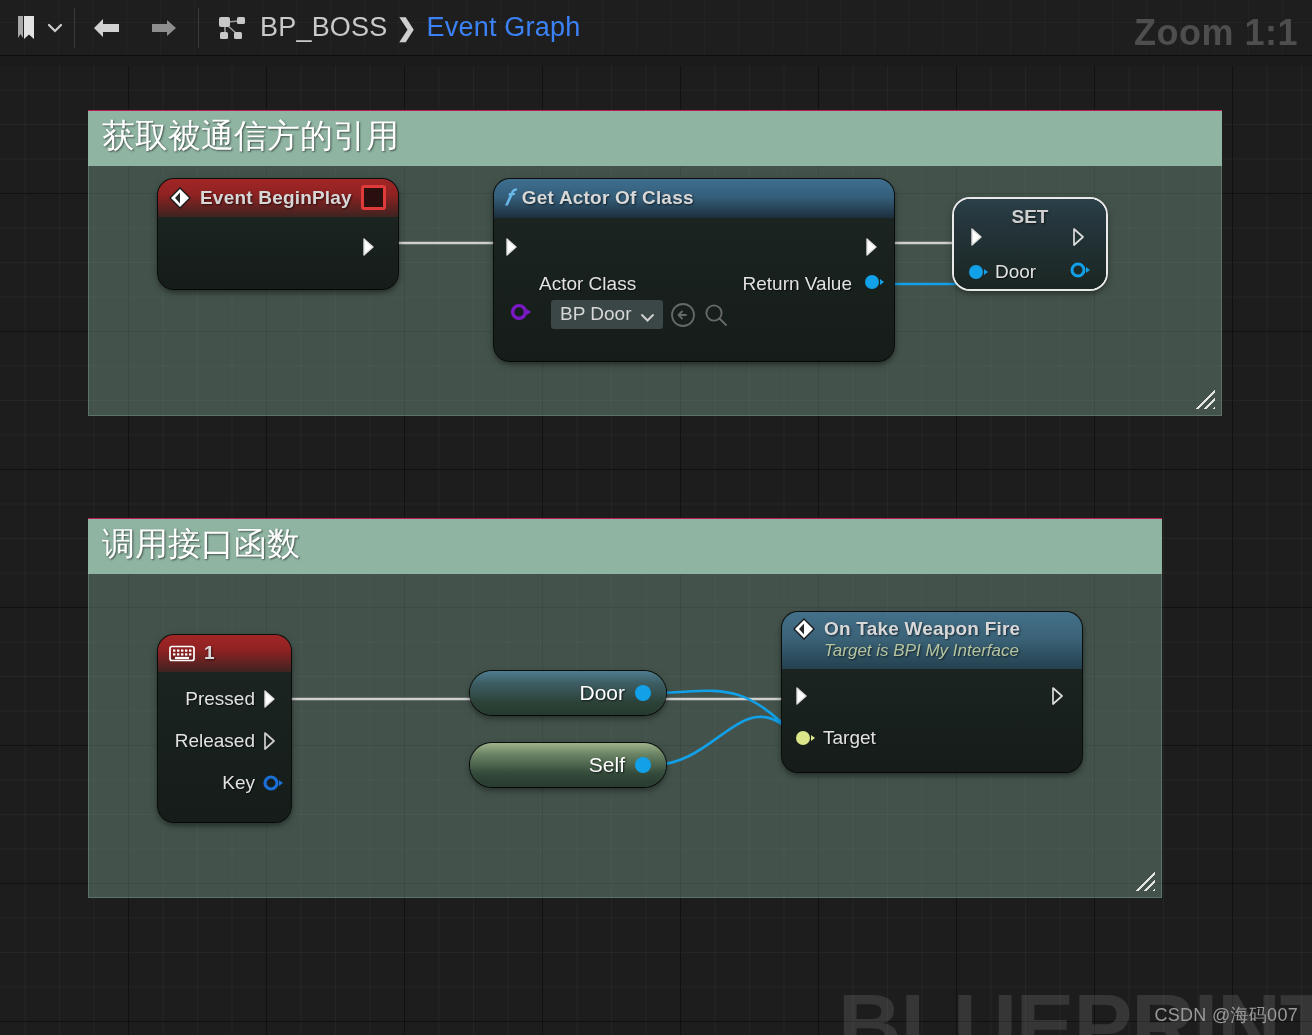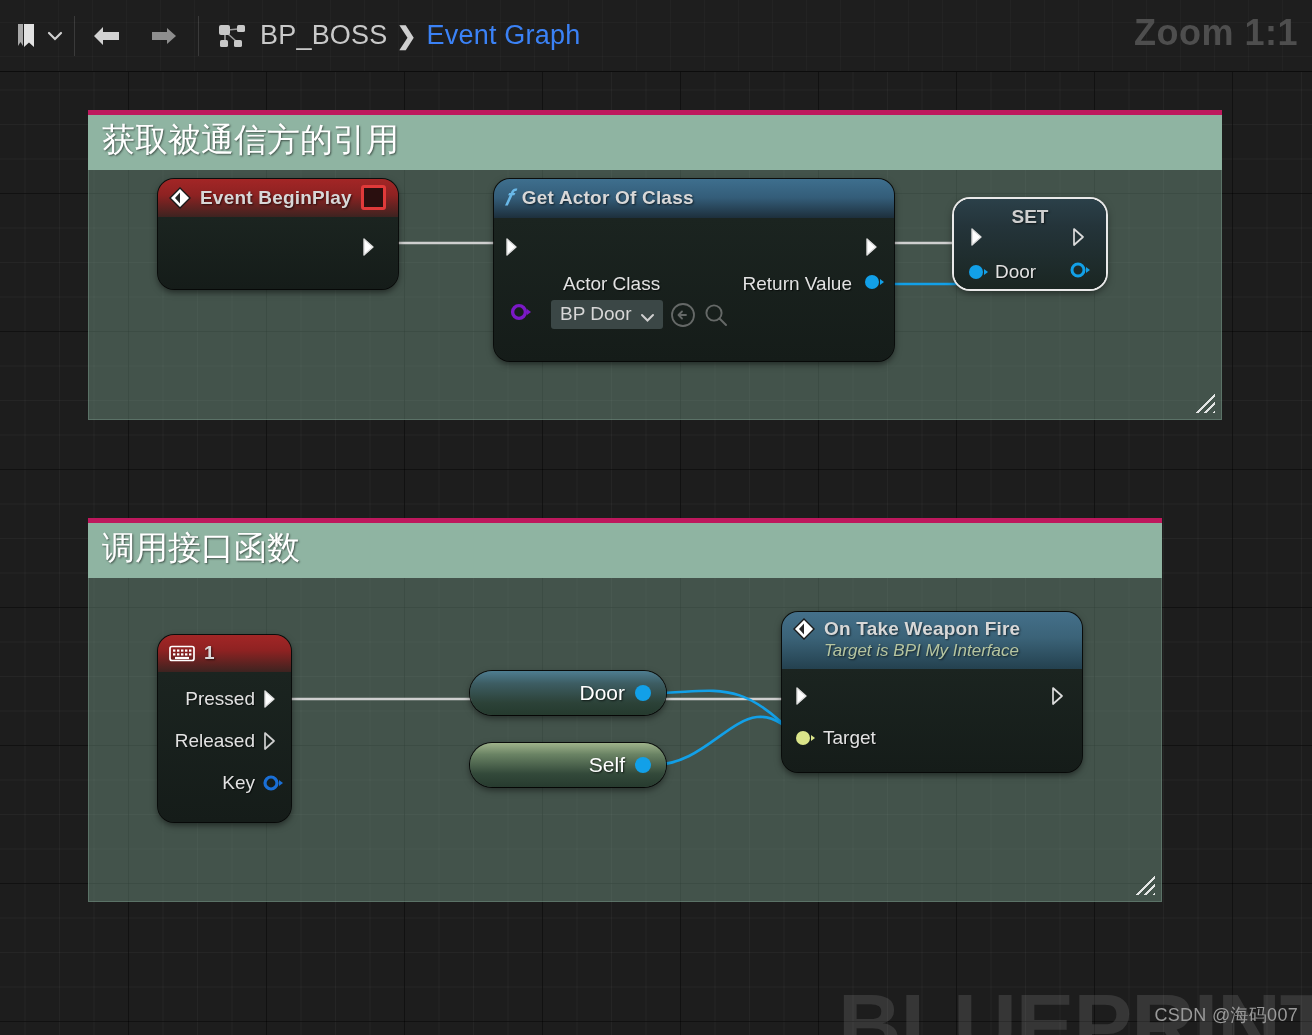--- a/index.html
+++ b/index.html
@@ -10,21 +10,21 @@
     width: 1312px; height: 1035px;
     font-family: "Liberation Sans", sans-serif;
     overflow: hidden;
     position: relative;
     -webkit-font-smoothing: antialiased;
   }
 
   
   #toolbar {
     position: absolute; left: 0; top: 0;
-    width: 1312px; height: 72px;
+    width: 1312px; height: 56px;
     background: #1e1e1e;
     border-bottom: 1px solid #0c0c0c;
     display: flex; align-items: center;
     z-index: 50;
     box-sizing: border-box;
   }
   .tb-grid {
     position:absolute; left:0; top:0; right:0; bottom:0;
     background-image:
       linear-gradient(to right, rgba(255,255,255,0.022) 1px, transparent 1px),
@@ -106,21 +106,21 @@
     box-sizing: border-box;
   }
   .comment-head {
     background: #8fb4a2;
     padding: 6px 14px 10px 14px;
     font-size: 33px;
     color: #ffffff;
     text-shadow: 1px 1px 2px rgba(0,0,0,0.55);
     line-height: 1.18;
     box-sizing: border-box;
-    border-top: 5px solid #be185d;
+    border-top: 1px solid #be185d;
   }
   .comment-body {
     background: rgba(125,164,146,0.40);
     box-sizing: border-box;
     position: relative;
     border: 1px solid rgba(150,185,168,0.30);
     border-top: none;
   }
   .comment-body::after {
     content: "";
@@ -354,21 +354,21 @@
         </span>
       </div>
       <div style="position:absolute; right:11px; top:19px;">
         <span class="exec-pin">
           <svg viewBox="0 0 18 20" width="18" height="20">
             <path d="M2 2 L11 10 L2 18 Z" fill="#ffffff" stroke="#dcdcdc" stroke-width="1.4" stroke-linejoin="round"></path>
           </svg>
         </span>
       </div>
 
-      <div style="position:absolute; left:45px; top:55px;margin-left:24px;">
+      <div style="position:absolute; left:45px; top:55px;">
         <span class="pin-label">Actor Class</span>
       </div>
       <div style="position:absolute; left:16px; top:85px;">
         <span class="data-pin">
           <svg viewBox="0 0 22 18" width="22" height="18">
             <circle cx="9" cy="9" r="6.4" fill="none" stroke="#7b19c6" stroke-width="3.4"></circle>
             <path d="M17 6 L21 9 L17 12 Z" fill="#7b19c6"></path>
           </svg>
         </span>
       </div>

